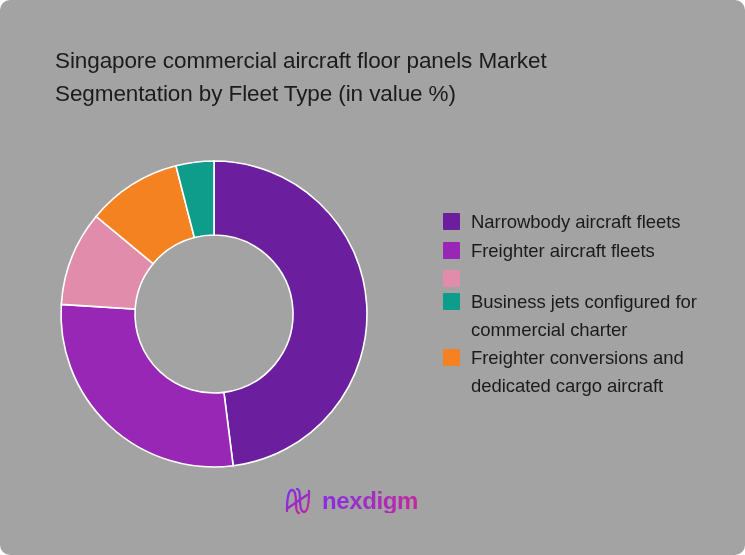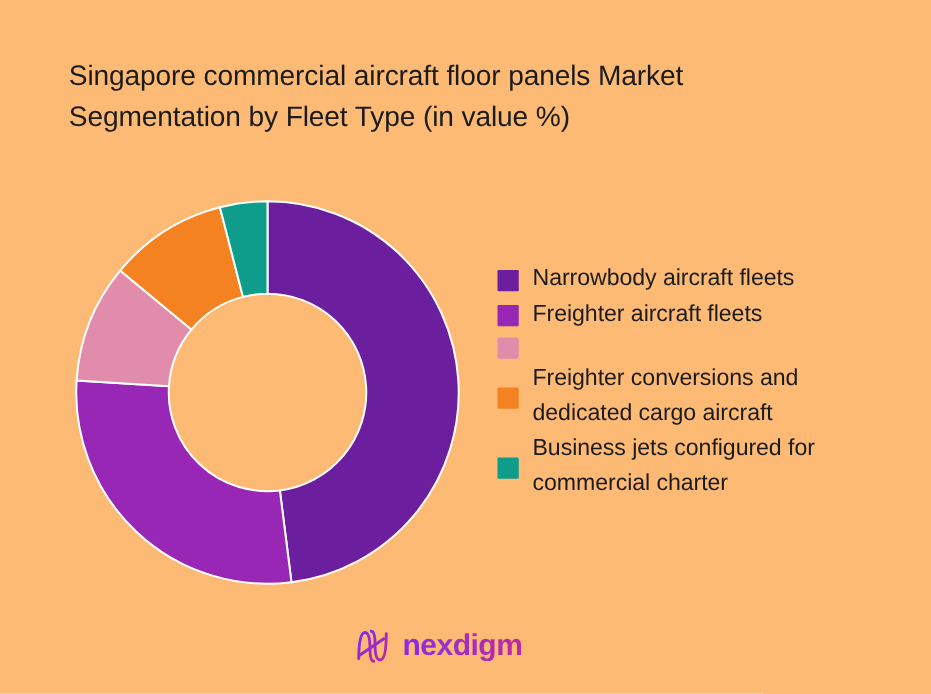--- a/index.html
+++ b/index.html
@@ -11,21 +11,22 @@
     height: 555px;
     background: #ffffff;
     font-family: "Liberation Sans", sans-serif;
     overflow: hidden;
     position: relative;
   }
   #page {
     position: relative;
     width: 745px;
     height: 555px;
-    background: #fdba74;
+    background: #a3a3a3;
+    border-radius: 10px;
   }
   #chart-title {
     position: absolute;
     left: 55px;
     top: 44px;
     width: 620px;
     font-size: 22.5px;
     line-height: 33px;
     color: #1b1b1b;
     letter-spacing: -0.1px;
@@ -45,42 +46,43 @@
     top: 0;
   }
   #legend {
     position: absolute;
     left: 398px;
     top: 208px;
     width: 330px;
   }
   .legend-item {
     display: flex;
-    align-items: center;
+    align-items: flex-start;
     margin-bottom: 1px;
+    margin-left: 45px;
   }
   .legend-swatch {
     width: 17px;
     height: 17px;
     flex: 0 0 17px;
     margin-top: 5px;
     margin-right: 11px;
     border-radius: 1px;
   }
   .legend-label {
     font-size: 18.5px;
     line-height: 27.5px;
     color: #1b1b1b;
     letter-spacing: -0.05px;
     max-width: 296px;
   }
   #brand {
     position: absolute;
     left: 283px;
-    top: 500px;
+    top: 484px;
     display: flex;
     align-items: center;
     height: 34px;
     text-align: right;
   }
   #brand-mark {
     margin-right: 9px;
     display: block;
   }
   #brand-name {
@@ -120,26 +122,26 @@
       <span class="legend-label">Narrowbody aircraft fleets</span>
     </div>
     <div class="legend-item">
       <span class="legend-swatch" style="background-color: rgb(152, 39, 181);"></span>
       <span class="legend-label">Freighter aircraft fleets</span>
     </div>
     <div class="legend-item">
       <span class="legend-swatch" style="background-color: rgb(226, 140, 171);"></span>
     </div>
     <div class="legend-item">
+      <span class="legend-swatch" style="background-color: rgb(14, 156, 139);"></span>
+      <span class="legend-label">Business jets configured for commercial charter</span>
+    </div>
+    <div class="legend-item">
       <span class="legend-swatch" style="background-color: rgb(245, 130, 32);"></span>
       <span class="legend-label">Freighter conversions and dedicated cargo aircraft</span>
-    </div>
-    <div class="legend-item">
-      <span class="legend-swatch" style="background-color: rgb(14, 156, 139);"></span>
-      <span class="legend-label">Business jets configured for commercial charter</span>
     </div>
   </div>
 
   <div id="brand">
     <svg id="brand-mark" width="30" height="30" viewBox="0 0 30 30">
       <defs>
         <linearGradient id="ndg" x1="0" y1="0" x2="1" y2="1">
           <stop offset="0%" stop-color="#7b2ff7"></stop>
           <stop offset="55%" stop-color="#a02ac0"></stop>
           <stop offset="100%" stop-color="#c0279f"></stop>

